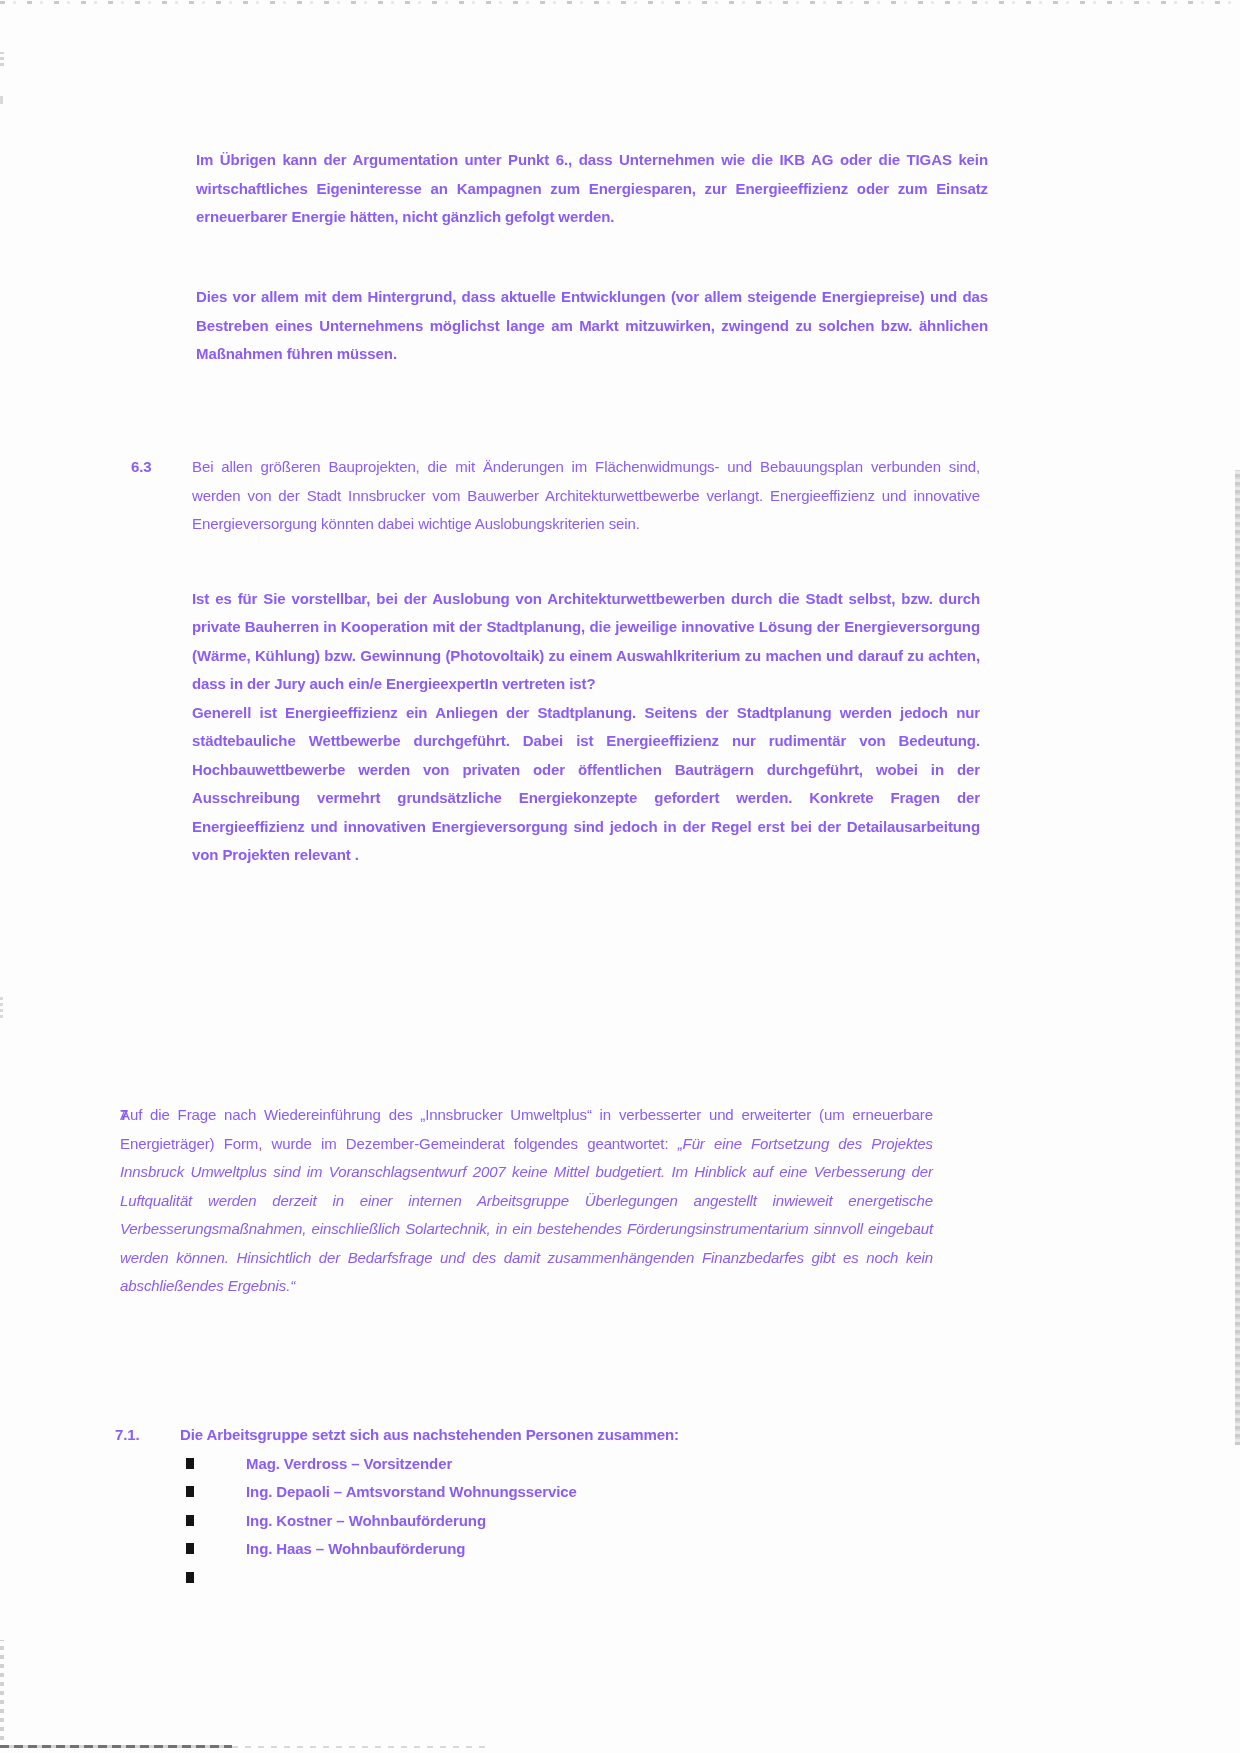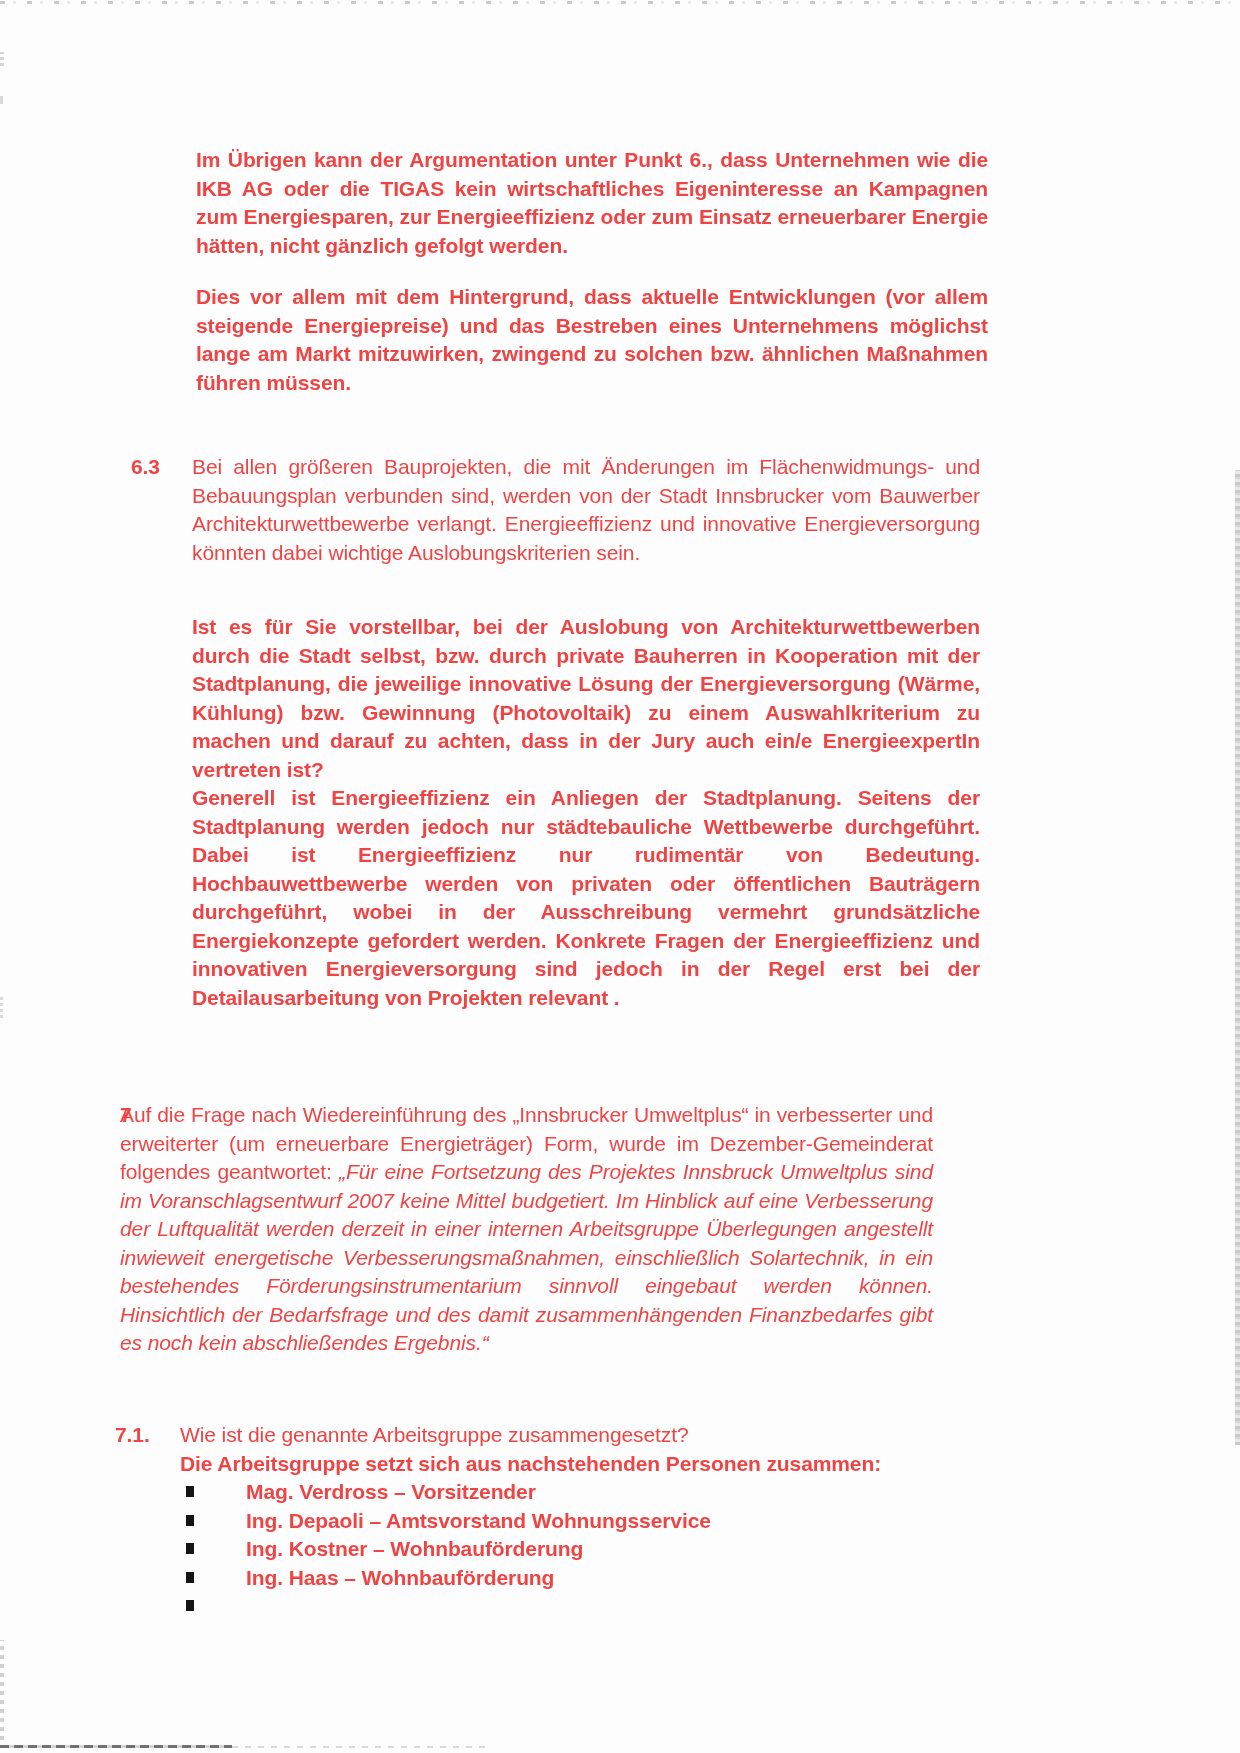--- a/index.html
+++ b/index.html
@@ -2,21 +2,21 @@
 <html lang="de"><head>
 <meta charset="utf-8">
 <style>
   html,body{margin:0;padding:0;}
   body{
     width:1240px;height:1753px;background:#fcfcfc;overflow:hidden;
     font-family:"Liberation Sans","DejaVu Sans",sans-serif;
   }
   .page{
     position:relative;width:1240px;height:1753px;background:#fdfdfd;
-    color:#ef4444;font-size:21px;line-height:28.5px;letter-spacing:-0.1px;
+    color:#8b5cf6;font-size:15px;line-height:28.5px;letter-spacing:-0.1px;
   }
   .bold{font-weight:700;}
   .justify{text-align:justify;text-align-last:left;}
   p{margin:0;}
   .abs{position:absolute;}
   
   .p1{top:146px;left:196px;width:792px;}
   .p2{top:283px;left:196px;width:792px;}
   
   .sec{position:absolute;}
@@ -98,21 +98,20 @@
   <section class="sec sec7">
     <div class="num">7</div>
     <div class="body">
       <p class="justify"><span>Auf die Frage nach Wiedereinführung des „Innsbrucker Umweltplus“ in verbesserter und erweiterter (um erneuerbare Energieträger) Form, wurde im Dezember-Gemeinderat folgendes geantwortet: </span><span class="italic">„Für eine Fortsetzung des Projektes Innsbruck Umweltplus sind im Voranschlagsentwurf 2007 keine Mittel budgetiert. Im Hinblick auf eine Verbesserung der Luftqualität werden derzeit in einer internen Arbeitsgruppe Überlegungen angestellt inwieweit energetische Verbesserungsmaßnahmen, einschließlich Solartechnik, in ein bestehendes Förderungsinstrumentarium sinnvoll eingebaut werden können. Hinsichtlich der Bedarfsfrage und des damit zusammenhängenden Finanzbedarfes gibt es noch kein abschließendes Ergebnis.“</span></p>
     </div>
   </section>
 
   <section class="sec sec71">
     <div class="num">7.1.</div>
     <div class="body">
-      <p>Wie ist die genannte Arbeitsgruppe zusammengesetzt?</p>
       <p class="bold">Die Arbeitsgruppe setzt sich aus nachstehenden Personen zusammen:</p>
       <ul class="members">
         <li>
           <span class="bullet"></span>
           <span class="member-text">Mag. Verdross – Vorsitzender</span>
         </li>
         <li>
           <span class="bullet"></span>
           <span class="member-text">Ing. Depaoli – Amtsvorstand Wohnungsservice</span>
         </li>

